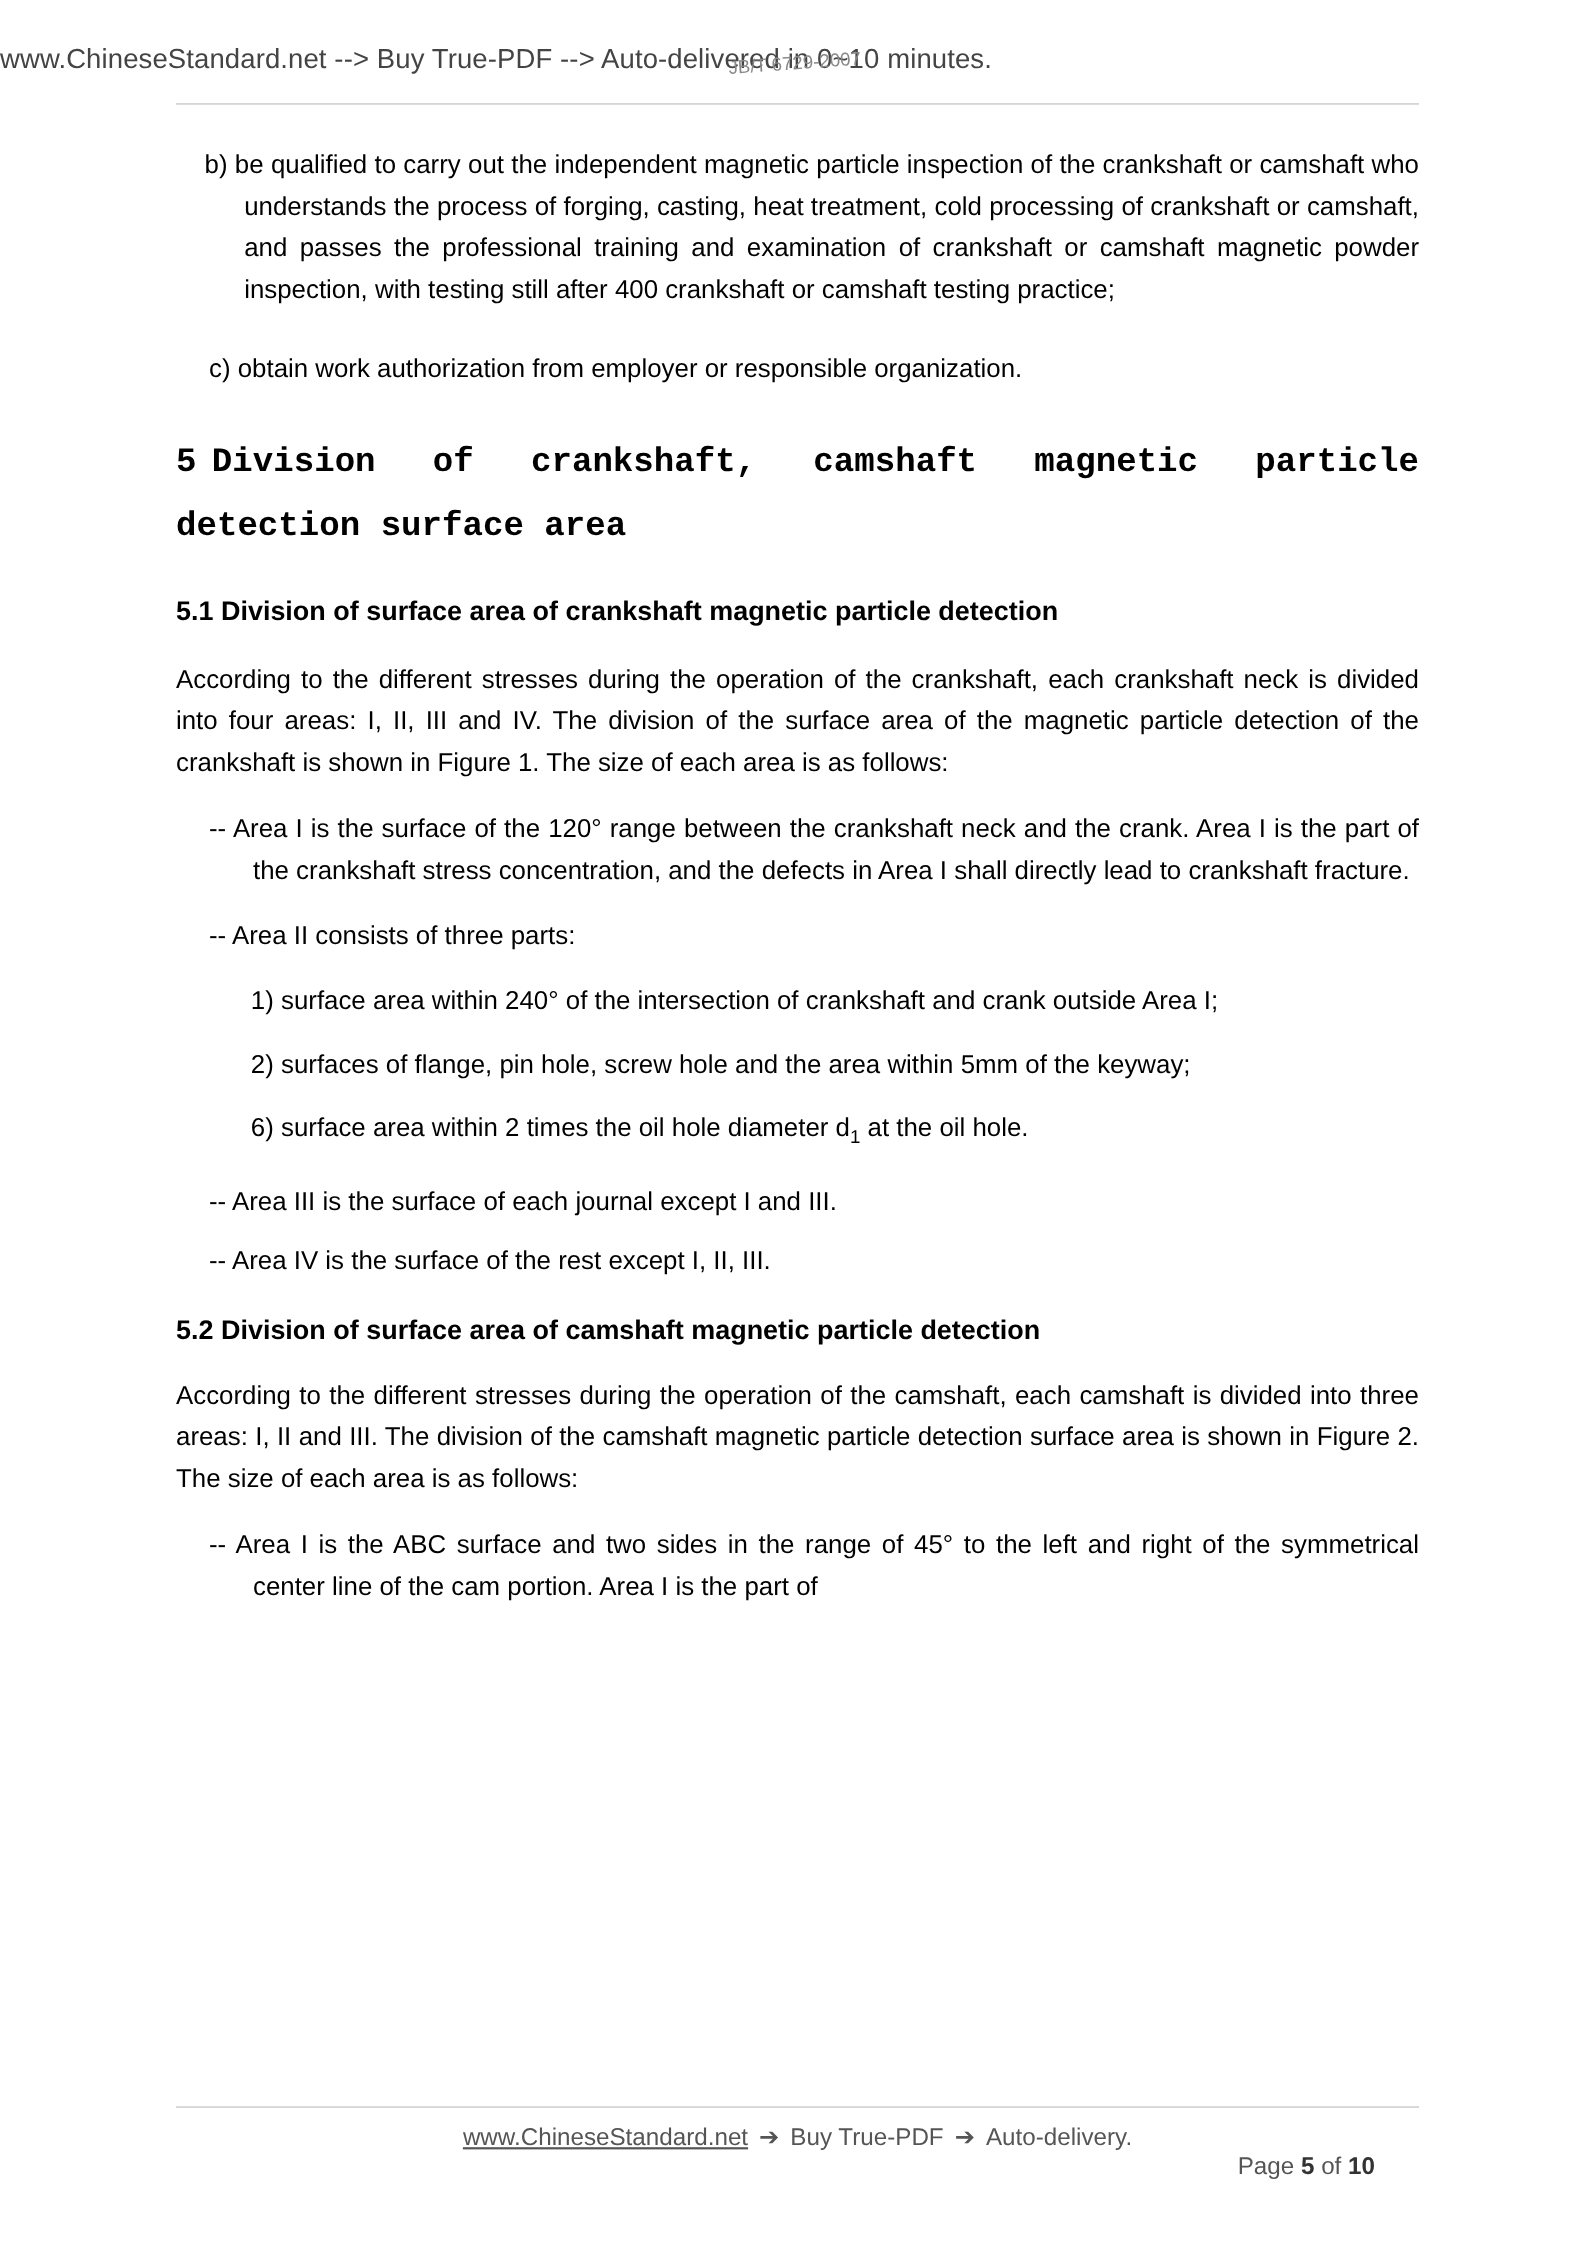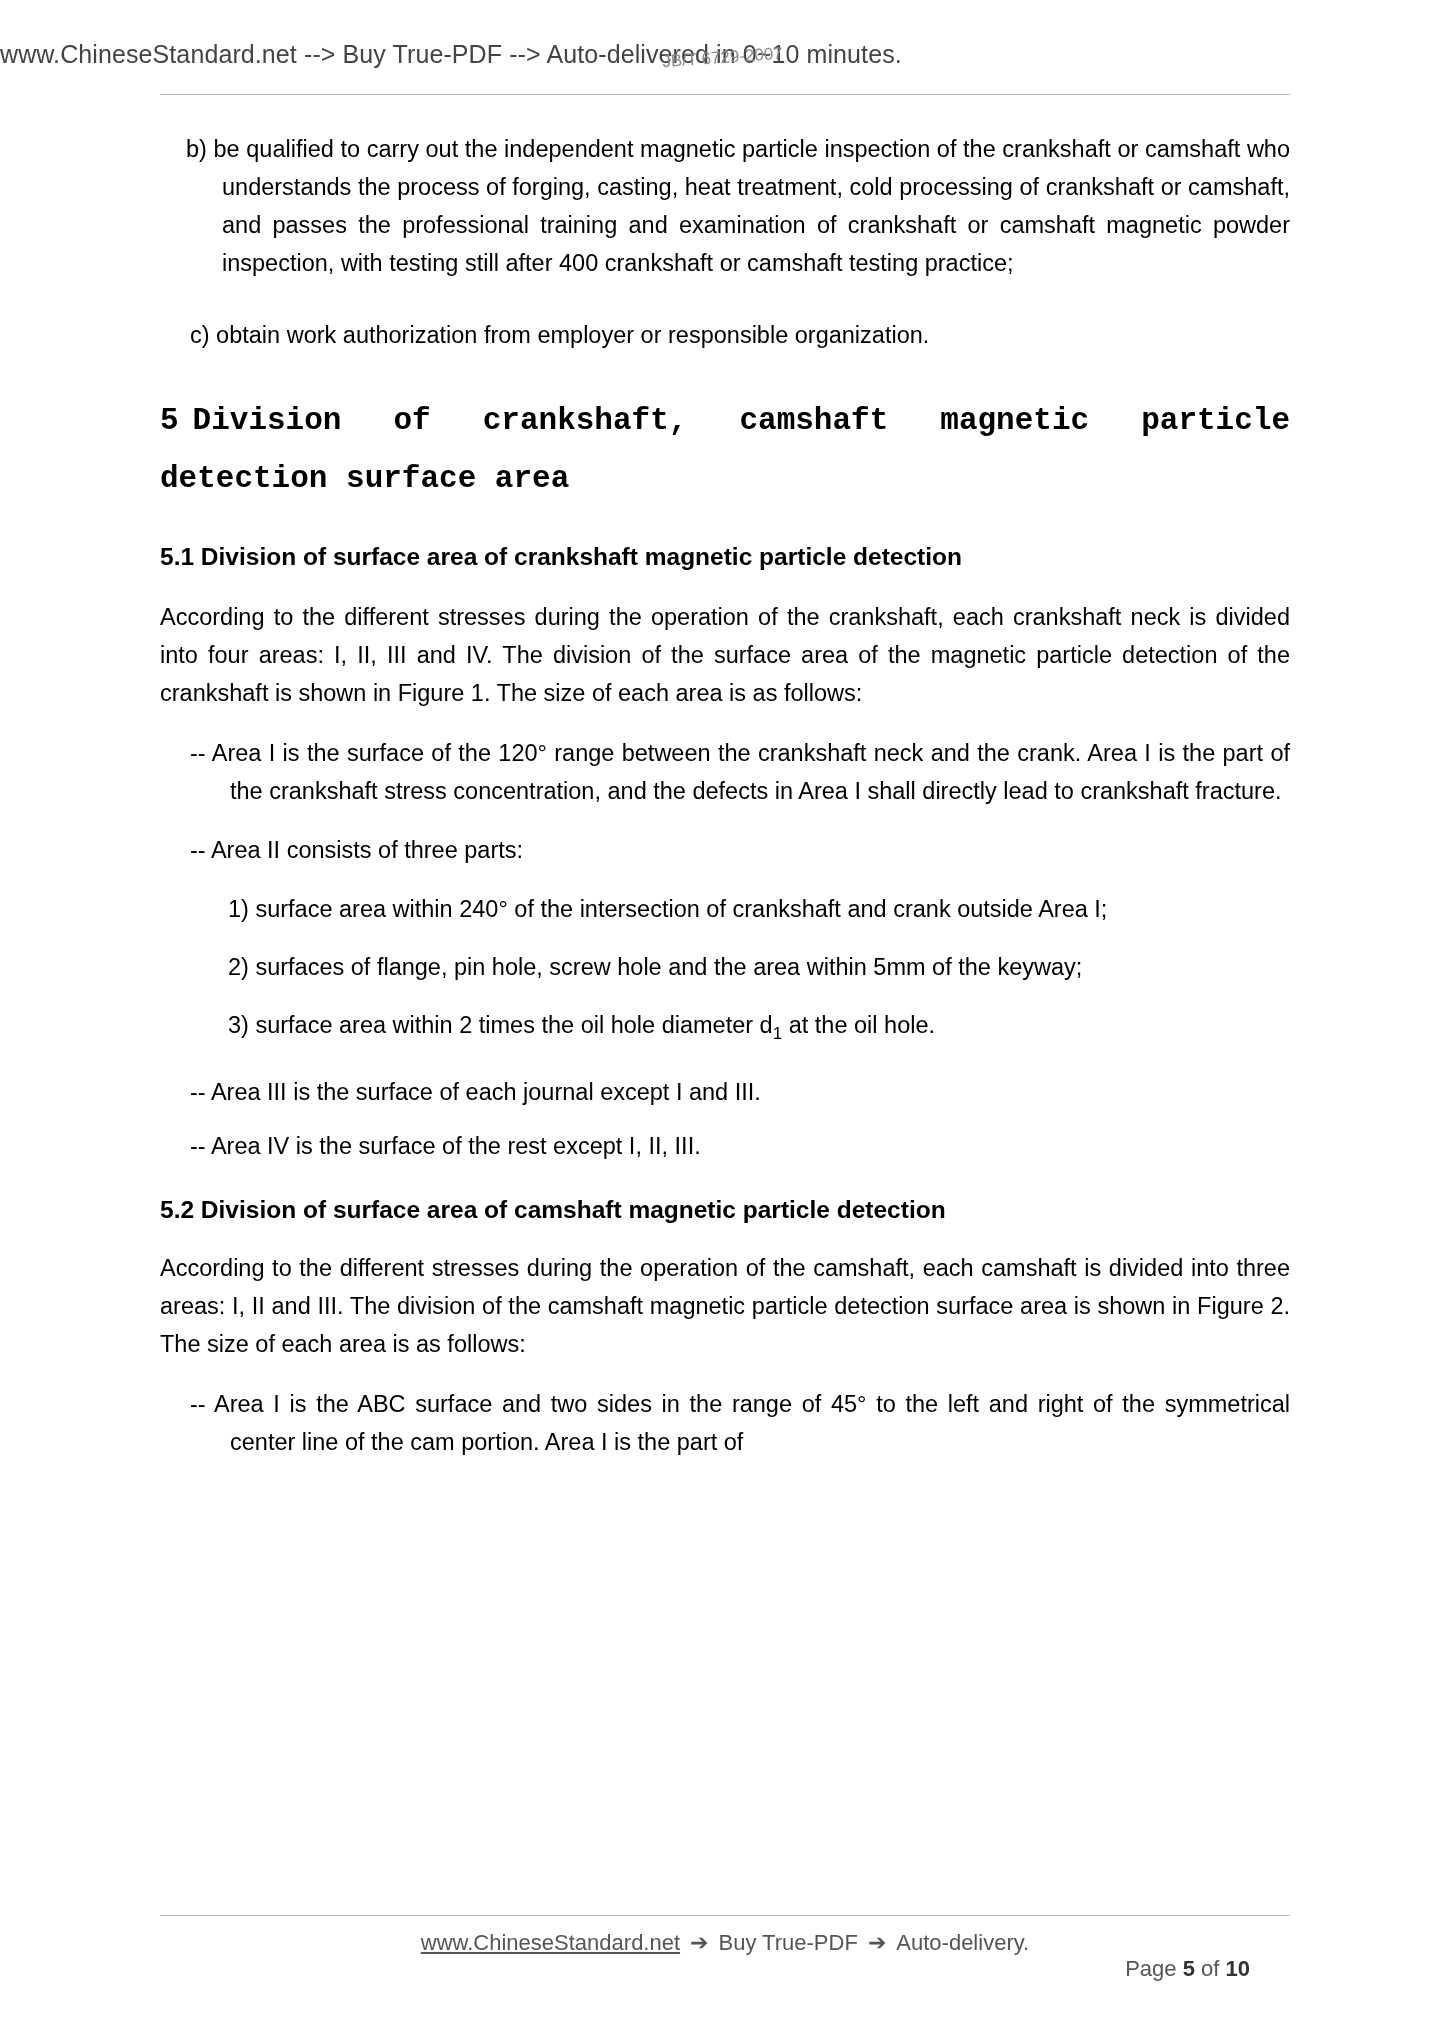--- a/index.html
+++ b/index.html
@@ -184,21 +184,21 @@
     <p class="body-text">According to the different stresses during the operation of the crankshaft, each crankshaft neck is divided into four areas: I, II, III and IV. The division of the surface area of the magnetic particle detection of the crankshaft is shown in Figure 1. The size of each area is as follows:</p>
 
     <p class="dash">-- Area I is the surface of the 120° range between the crankshaft neck and the crank. Area I is the part of the crankshaft stress concentration, and the defects in Area I shall directly lead to crankshaft fracture.</p>
 
     <p class="dash">-- Area II consists of three parts:</p>
 
     <p class="num">1) surface area within 240° of the intersection of crankshaft and crank outside Area I;</p>
 
     <p class="num">2) surfaces of flange, pin hole, screw hole and the area within 5mm of the keyway;</p>
 
-    <p class="num"><span>3) surface area within 2 times the oil hole diameter d</span><span class="sub">1</span><span> at the oil hole.</span></p>
+    <p class="num"><span>6) surface area within 2 times the oil hole diameter d</span><span class="sub">1</span><span> at the oil hole.</span></p>
 
     <p class="dash-tight">-- Area III is the surface of each journal except I and III.</p>
 
     <p class="dash-tight">-- Area IV is the surface of the rest except I, II, III.</p>
 
     <h2 style="margin-top:26px;margin-bottom:20px;">5.2 Division of surface area of camshaft magnetic particle detection</h2>
 
     <p class="body-text">According to the different stresses during the operation of the camshaft, each camshaft is divided into three areas: I, II and III. The division of the camshaft magnetic particle detection surface area is shown in Figure 2. The size of each area is as follows:</p>
 
     <p class="dash">-- Area I is the ABC surface and two sides in the range of 45° to the left and right of the symmetrical center line of the cam portion. Area I is the part of</p>

